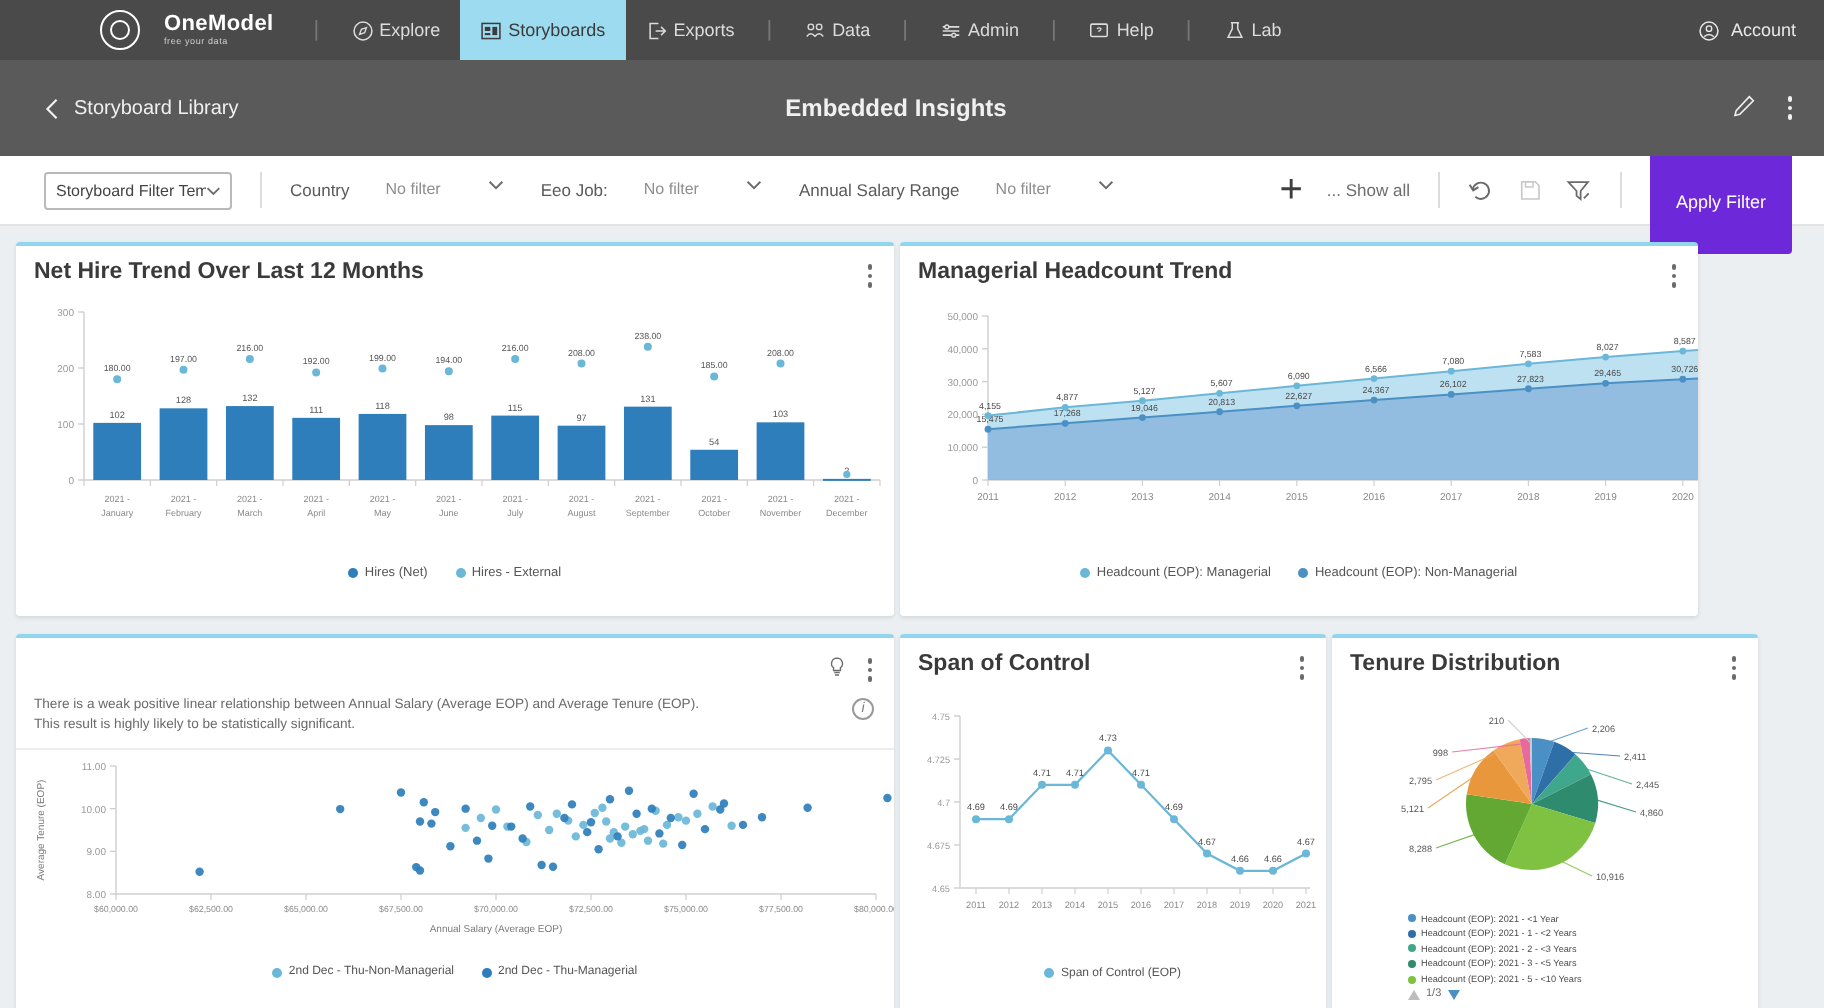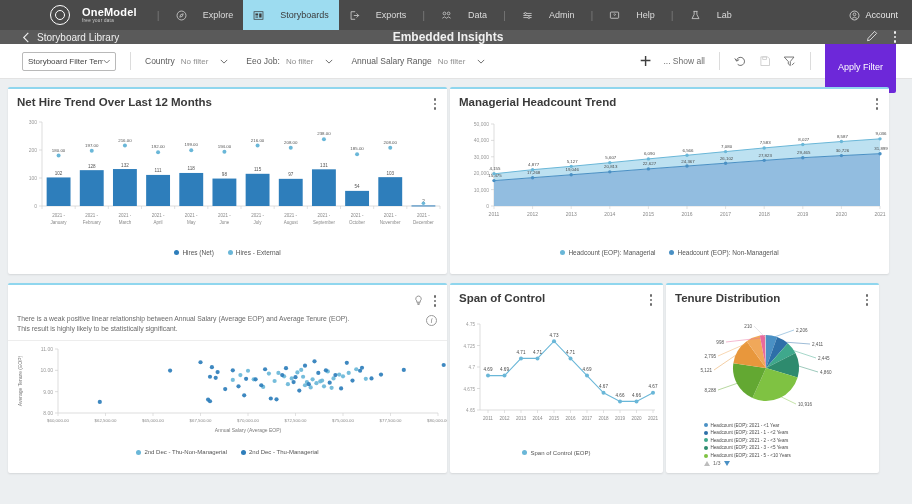--- a/index.html
+++ b/index.html
@@ -29,31 +29,31 @@
   .brand-logo::after {
     content: ""; width: 8px; height: 8px;
     border-radius: 50%; border: 1.2px solid #fff;
   }
   .brand-text { display: flex; flex-direction: column; line-height: 1; }
   .brand-name { font-size: 11px; font-weight: bold; color: #fff; letter-spacing: .2px; }
   .brand-tag { font-size: 4.5px; color: #cfcfcf; letter-spacing: .3px; margin-top: 1.5px; }
 
   .nav-sep { color: #777; margin: 0 6px; font-size: 11px; }
   .nav-item {
-    display: flex; align-items: center; gap: 16px;
+    display: flex; align-items: center; gap: 3px;
     padding: 0 10px; height: 30px; cursor: pointer;
     color: #dcdcdc; white-space: nowrap;
   }
   .nav-item.active { background: #9ddcf0; color: #3b3b3b; }
   .nav-item svg { display: block; }
   .nav-right { margin-left: auto; margin-right: 14px; display: flex; align-items: center; gap: 5px; }
 
   
   .subhead {
-    height: 14px; background: #5a5a5a;
+    height: 48px; background: #5a5a5a;
     display: flex; align-items: center;
     color: #f0f0f0; font-size: 10px; position: relative;
   }
   .sb-back { display: flex; align-items: center; gap: 7px; margin-left: 22px; cursor: pointer; }
   .sb-title {
     position: absolute; left: 0; right: 16px; text-align: center;
     font-size: 12px; font-weight: bold; pointer-events: none;
   }
   .sb-actions { margin-left: auto; margin-right: 14px; display: flex; align-items: center; gap: 14px; z-index: 2; }
   .kebab { display: flex; flex-direction: column; gap: 2px; cursor: pointer; padding: 2px; }
@@ -68,21 +68,21 @@
   }
   .fb-select {
     margin-left: 22px; width: 94px; height: 19px;
     border: 1px solid #b9b9b9; border-radius: 2px;
     display: flex; align-items: center; padding: 0 5px;
     font-size: 8px; color: #444; cursor: pointer; background: #fff;
   }
   .fb-select span { overflow: hidden; white-space: nowrap; }
   .fb-select .chev { margin-left: auto; }
   .vdiv { width: 1px; height: 18px; background: #dcdcdc; margin: 0 14px; }
-  .fb-filter { display: flex; align-items: center; gap: 6px; margin-right: 18px; cursor: pointer; }
+  .fb-filter { display: flex; gap: 18px; margin-right: 18px; cursor: pointer; }
   .fb-filter .lbl { color: #5a5a5a; font-size: 8.5px; }
   .fb-filter .val { color: #8e8e8e; font-size: 8px; }
   .fb-filter .chev { margin-left: 6px; }
   .fb-right { margin-left: auto; margin-right: 16px; display: flex; align-items: center; gap: 12px; }
   .plus-btn { font-size: 20px; color: #3f3f3f; line-height: 1; cursor: pointer; font-weight: 300; }
   .showall { font-size: 8.5px; color: #6d6d6d; cursor: pointer; }
   .icon-btn { cursor: pointer; display: flex; align-items: center; }
   .apply-btn {
     background: #6d28d9; color: #fff; font-size: 9px;
     padding: 21px 13px; border: none; border-radius: 2px; cursor: pointer; margin-top: 12px;
@@ -432,21 +432,21 @@
           <span class="dot" style="background:#2e7ebb"></span>
           <span>Hires (Net)</span>
         </div>
         <div class="legend-item">
           <span class="dot" style="background:#6ab7d8"></span>
           <span>Hires - External</span>
         </div>
       </div>
     </div>
 
-    <div class="card" style="width:439px;height:187px">
+    <div class="card" style="width:399px;height:187px">
       <div class="card-head">
         <div class="card-title">Managerial Headcount Trend</div>
         <div class="card-head-icons">
           <span class="kebab">
               <i></i>
               <i></i>
               <i></i>
             </span>
         </div>
       </div>

